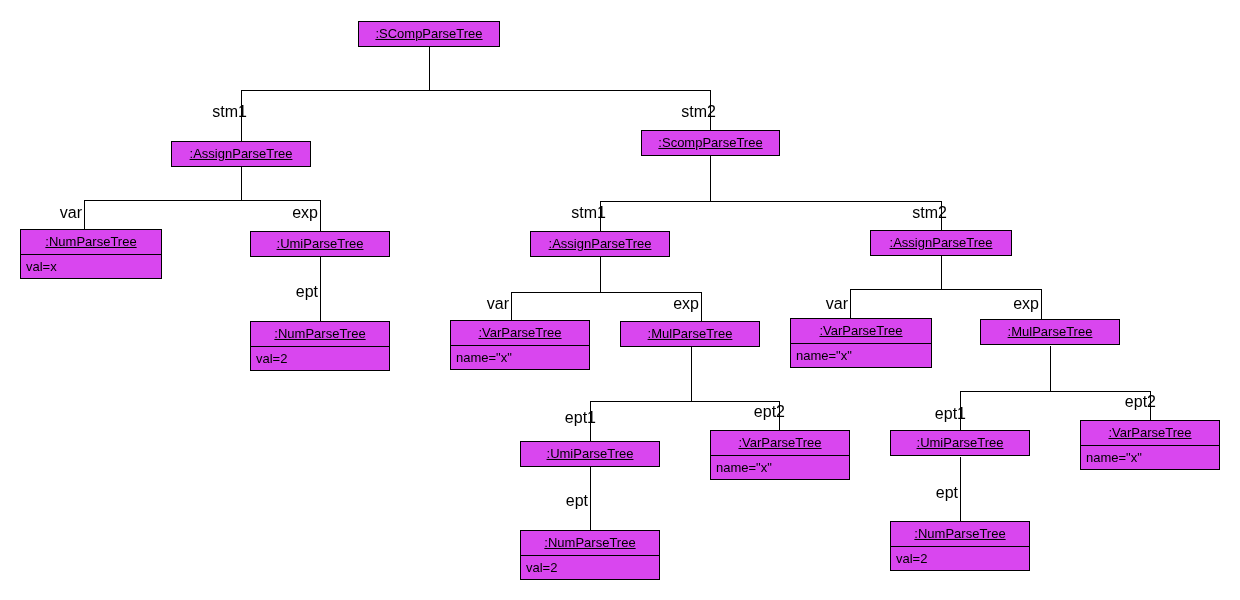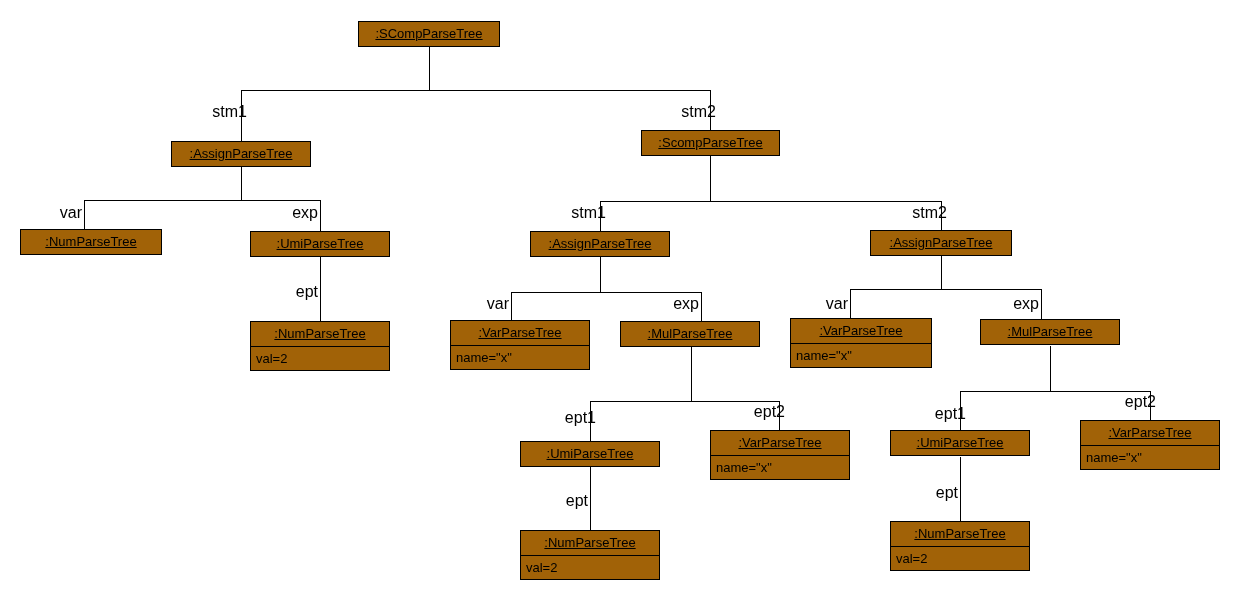--- a/index.html
+++ b/index.html
@@ -4,21 +4,21 @@
 <style>
   html, body { margin:0; padding:0; background:#ffffff; }
   .canvas {
     position:relative; width:1240px; height:600px; background:#ffffff;
     font-family:"Liberation Sans","DejaVu Sans",sans-serif; color:#000000;
     overflow:hidden;
   }
   .edges { position:absolute; left:0; top:0; }
   .edges polyline { fill:none; stroke:#000000; stroke-width:1; shape-rendering:crispEdges; }
   .node {
-    position:absolute; background:#a16207; border:1px solid #000000;
+    position:absolute; background:#d946ef; border:1px solid #000000;
     box-sizing:border-box;
   }
   .node .title {
     font-size:13px; height:24px; line-height:24px; text-align:center;
     text-decoration:underline; white-space:nowrap;
   }
   .node .attr {
     font-size:13px; height:23px; line-height:23px; border-top:1px solid #000000;
     padding-left:5px; text-align:left; white-space:nowrap;
   }
@@ -73,20 +73,21 @@
   <div class="node" style="left:358px;top:21px;width:142px">
     <div class="title">:SCompParseTree</div>
   </div>
 
   <div class="node" style="left:171px;top:141px;width:140px">
     <div class="title">:AssignParseTree</div>
   </div>
 
   <div class="node" style="left:20px;top:229px;width:142px">
     <div class="title">:NumParseTree</div>
+    <div class="attr">val=x</div>
   </div>
 
   <div class="node" style="left:250px;top:231px;width:140px">
     <div class="title">:UmiParseTree</div>
   </div>
 
   <div class="node" style="left:250px;top:321px;width:140px">
     <div class="title">:NumParseTree</div>
     <div class="attr">val=2</div>
   </div>

